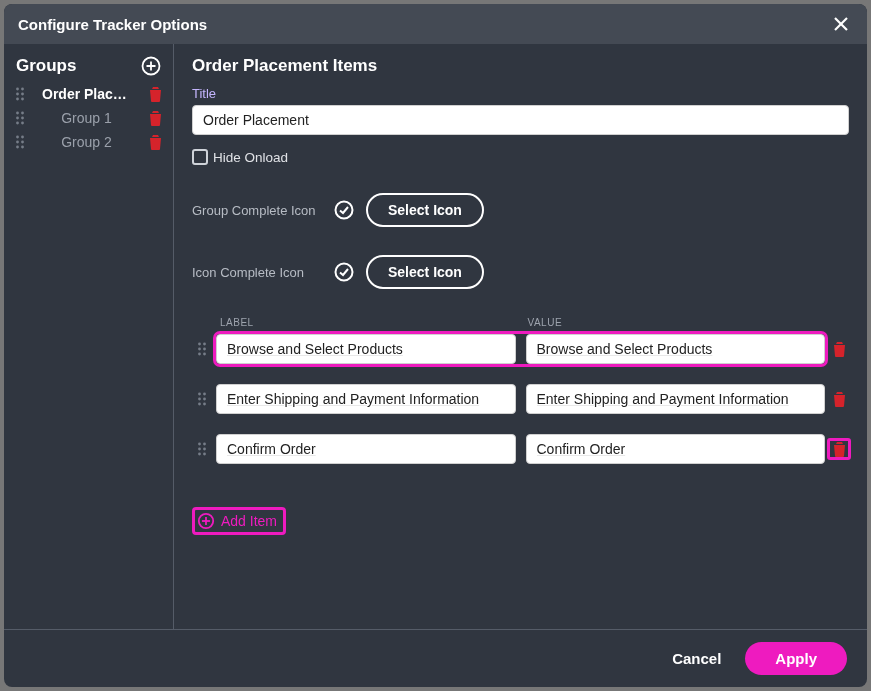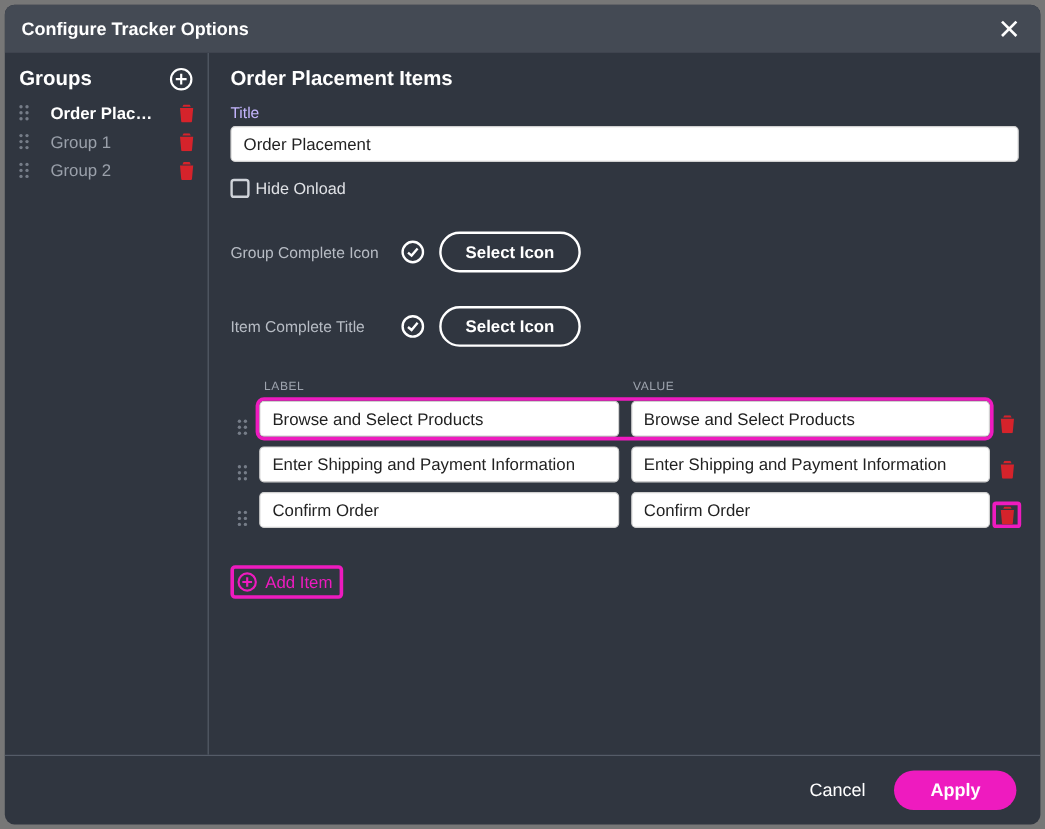--- a/index.html
+++ b/index.html
@@ -75,20 +75,21 @@
   .add-btn svg circle { stroke: #fff; fill: none; }
   .add-btn svg line { stroke: #fff; }
 
   .group-list { display:flex; flex-direction:column; gap:4px; }
   .group-item {
     display: flex;
     align-items: center;
     gap: 16px;
     padding: 2px 0;
     cursor: pointer;
+    text-align: center;
   }
   .drag-dots {
     width: 12px;
     color: #767d88;
     text-align: center;
     display:flex;align-items:center;justify-content:center;
   }
   .drag-dots svg { fill:#767d88; }
   .group-label {
     flex: 1;
@@ -189,24 +190,25 @@
     color: #9ea4ae;
     padding: 0 0 6px 0;
   }
   .col-handle { width: 24px; }
   .col-label { flex:1; padding-left:4px; }
   .col-value { flex:1; padding-left:8px; }
   .col-del   { width: 22px; }
 
   .item-row {
     display: flex;
-    align-items: flex-end;
+    align-items: center;
     gap: 4px;
-    margin-bottom: 8px;
+    margin-bottom: 20px;
     position: relative;
+    text-decoration: underline;
   }
   .item-row .drag-dots { width:20px; }
   .pair {
     flex:1;
     display:flex;
     gap:10px;
     border-radius:4px;
   }
   .pair input {
     flex:1;
@@ -255,21 +257,21 @@
   .dialog-footer {
     border-top: 1px solid #555c68;
     padding: 12px 20px;
     display:flex;
     justify-content:flex-end;
     gap:24px;
     align-items:center;
   }
   .cancel-btn {
     background:none;border:none;color:#fff;
-    font-size:15px;font-weight:400;cursor:pointer;
+    font-size:15px;font-weight:700;cursor:pointer;
   }
   .apply-btn {
     background:#ee1bbf;
     border:none;
     color:#fff;
     font-size:15px;
     font-weight:700;
     padding:8px 30px;
     border-radius:999px;
     cursor:pointer;
@@ -377,21 +379,21 @@
         <span class="check-circle">
           <svg width="20" height="20" viewBox="0 0 20 20">
               <circle cx="10" cy="10" r="8.5"></circle>
               <path d="M6 10.5 L9 13 L14 7"></path>
             </svg>
         </span>
         <button class="outline-btn">Select Icon</button>
       </div>
 
       <div class="icon-row">
-        <span class="icon-row-label">Item Complete Title</span>
+        <span class="icon-row-label">Icon Complete Icon</span>
         <span class="check-circle">
           <svg width="20" height="20" viewBox="0 0 20 20">
               <circle cx="10" cy="10" r="8.5"></circle>
               <path d="M6 10.5 L9 13 L14 7"></path>
             </svg>
         </span>
         <button class="outline-btn">Select Icon</button>
       </div>
 
       <div class="items-section">

